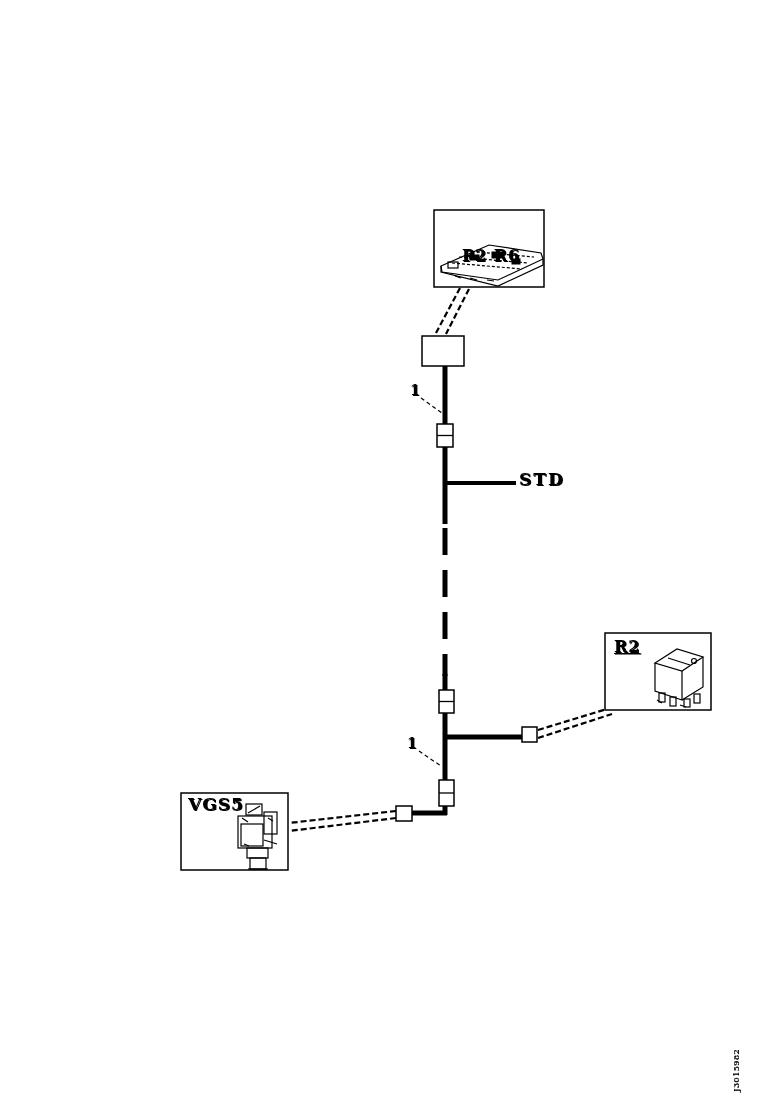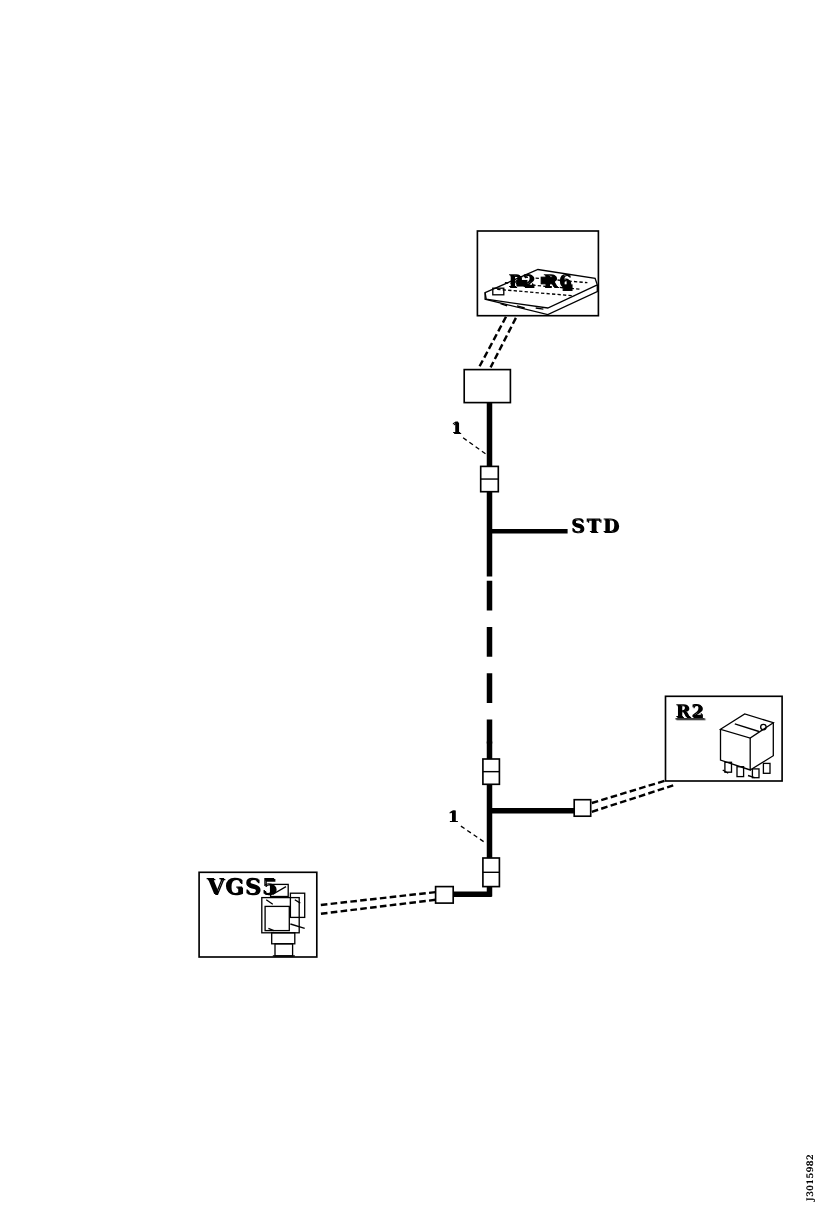--- a/index.html
+++ b/index.html
@@ -16,21 +16,21 @@
   .lbl {
     position: absolute;
     font-weight: bold;
     color: #000;
     text-shadow: 1px 0.5px 0 #000; 
     white-space: nowrap;
     line-height: 1;
   }
   .lbl-p2r6 { left: 462px; top: 212px; font-size: 16px; letter-spacing: 1px; margin-top: 36px; }
   .lbl-r2   { left: 614px; top: 639px; font-size: 16px; letter-spacing: 1px; text-decoration: underline; }
-  .lbl-vgs5 { left: 188px; top: 796px; font-size: 20px; letter-spacing: 1px; }
+  .lbl-vgs5 { left: 188px; top: 796px; font-size: 17px; letter-spacing: 1px; }
   .lbl-std  { left: 519px; top: 471px; font-size: 17px; letter-spacing: 2px; }
   .lbl-one-upper { left: 410px; top: 383px; font-size: 14px; }
   .lbl-one-lower { left: 407px; top: 736px; font-size: 14px; }
   .lbl-docnum {
     left: 733px; top: 1092px;
     transform: rotate(-90deg);
     transform-origin: 0 0;
     font-size: 8px;
     font-weight: normal;
     letter-spacing: 0.5px;

